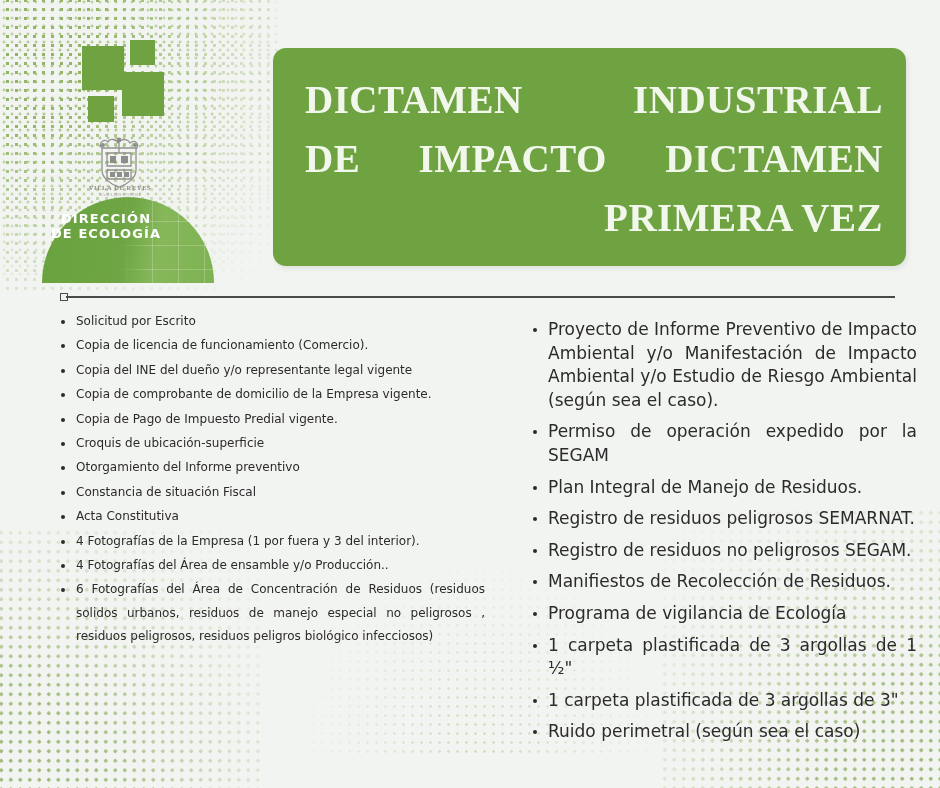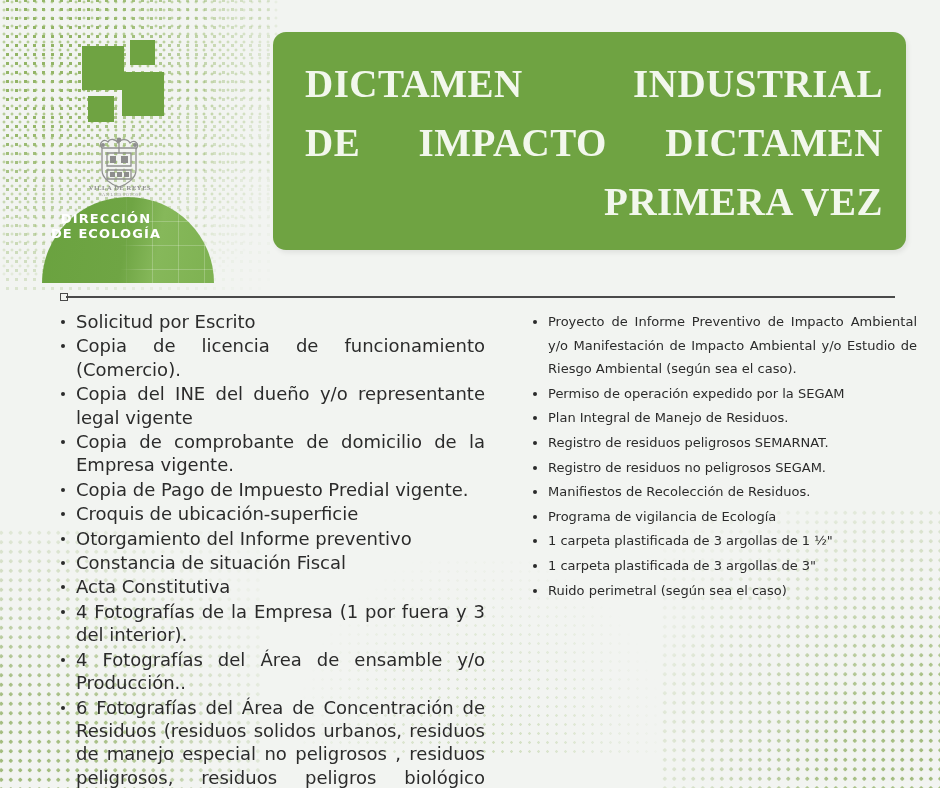--- a/index.html
+++ b/index.html
@@ -131,21 +131,21 @@
     color: #ffffff;
     font-family: "DejaVu Sans", sans-serif;
     font-weight: bold;
     font-size: 13px;
     letter-spacing: 1.1px;
     line-height: 15px;
   }
 
   .title-box {
     position: absolute;
-    left: 273px; top: 32px;
+    left: 273px; top: 48px;
     width: 633px; height: 218px;
     background: #6fa342;
     border-radius: 13px;
     box-shadow: 2px 3px 5px rgba(0,0,0,0.07);
   }
   .title-text {
     position: absolute;
     left: 32px; top: 22px;
     width: 578px;
     color: #f2f7ec;
@@ -192,33 +192,33 @@
   .col-left  { width: 430px; margin-left: 55px; }
   .col-right { width: 390px; margin-left: 42px; }
 
   ul.req-list { list-style: none; }
   ul.req-list li {
     position: relative;
     padding-left: 21px;
     margin-bottom: 1px;
     color: #2b2b2b;
     font-family: "DejaVu Sans", sans-serif;
-    font-size: 18px;
+    font-size: 12px;
     line-height: 23.4px;
     text-align: justify;
   }
   ul.req-list li::before {
     content: "";
     position: absolute;
     left: 6px; top: 10px;
     width: 4px; height: 4px;
     border-radius: 50%;
     background: #2b2b2b;
   }
-  .col-right ul.req-list li { font-size: 13.0px; line-height: 23.6px; }
+  .col-right ul.req-list li { font-size: 17px; line-height: 23.6px; margin-top: 8px; }
 </style>
 </head>
 <body>
 
 <div class="halftone ht-tl"></div>
 <div class="halftone ht-tl2"></div>
 <div class="halftone ht-bl"></div>
 <div class="halftone ht-br"></div>
 <div class="halftone ht-mid"></div>
 

